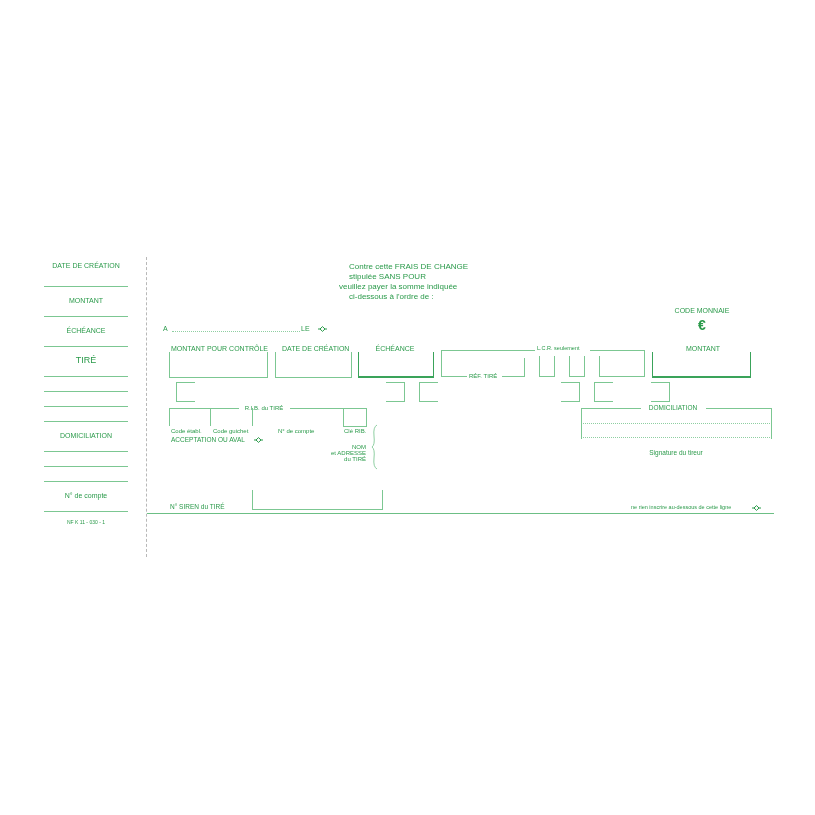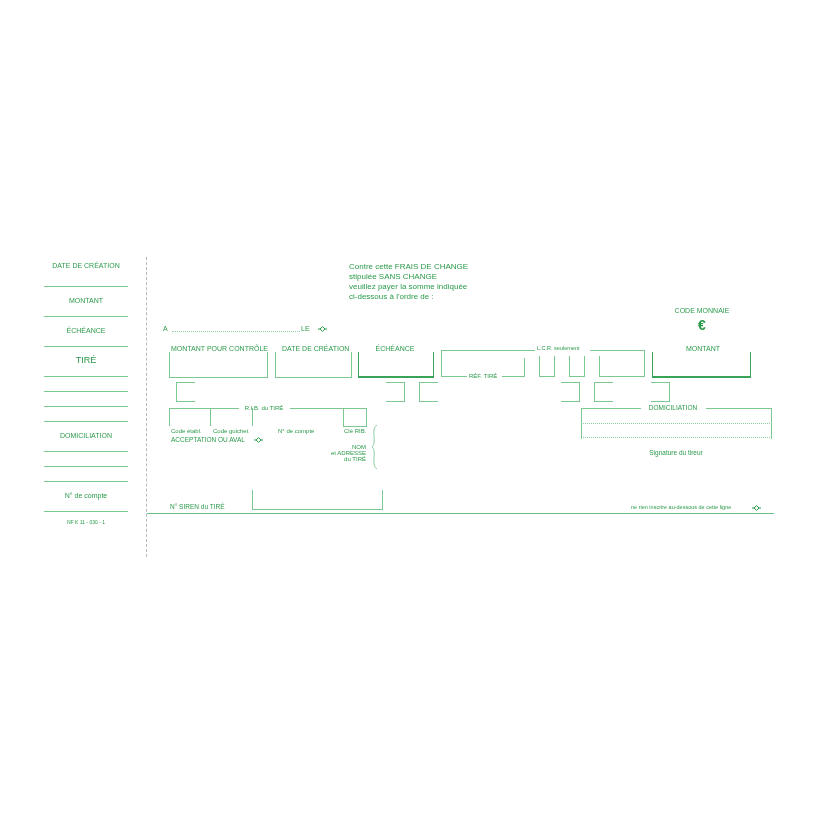--- a/index.html
+++ b/index.html
@@ -48,22 +48,22 @@
   <span class="t center" style="left:86px; top:492px;">N° de compte</span>
   <div class="hl" style="left:44px; top:511px; width:84px;"></div>
 
   <span class="t t6 center" style="left:86px; top:520px;">NF K 11 - 030 - 1</span>
 </div>
 
 <div class="dashed" style="left:146px; top:257px; height:300px;"></div>
 
 <div>
   <span class="t t8" style="left:349px; top:263px;">Contre cette FRAIS DE CHANGE</span>
-  <span class="t t8" style="left:349px; top:273px;">stipulée SANS CHANGE</span>
-  <span class="t t8" style="left:349px; top:283px;">veuillez payer la somme indiquée</span>
+  <span class="t t8" style="left:349px; top:273px;">stipulée SANS POUR</span>
+  <span class="t t8" style="left:339px; top:283px;">veuillez payer la somme indiquée</span>
   <span class="t t8" style="left:349px; top:293px;">ci-dessous à l'ordre de :</span>
 </div>
 
 <div>
   <span class="t" style="left:163px; top:325px;">A</span>
   <div class="dots" style="left:172px; top:331px; width:128px;"></div>
   <span class="t" style="left:301px; top:325px;">LE</span>
   <svg class="marker" style="left:318px; top:326px;" viewBox="0 0 9 6">
     <path d="M0 3 H2 M7 3 H9" stroke="#2a9a4a" stroke-width="1"></path>
     <path d="M2 3 L4.5 0.6 L7 3 L4.5 5.4 Z" fill="none" stroke="#2a9a4a" stroke-width="1"></path>

